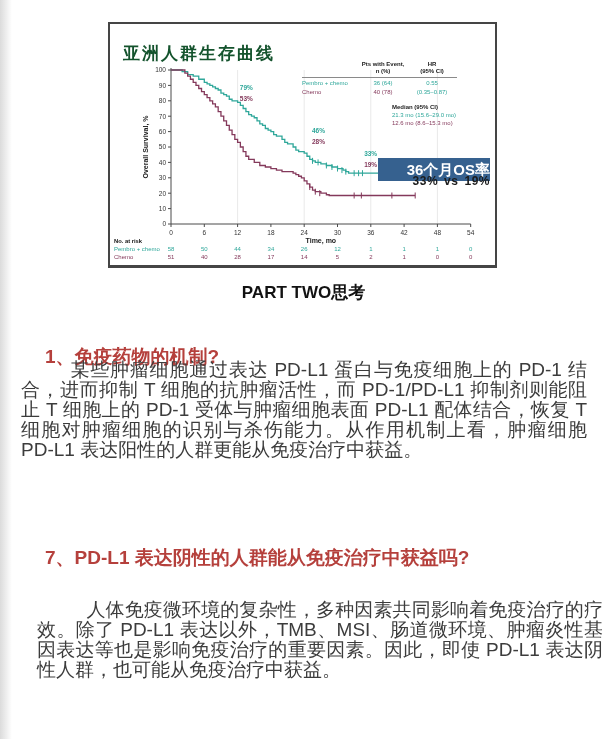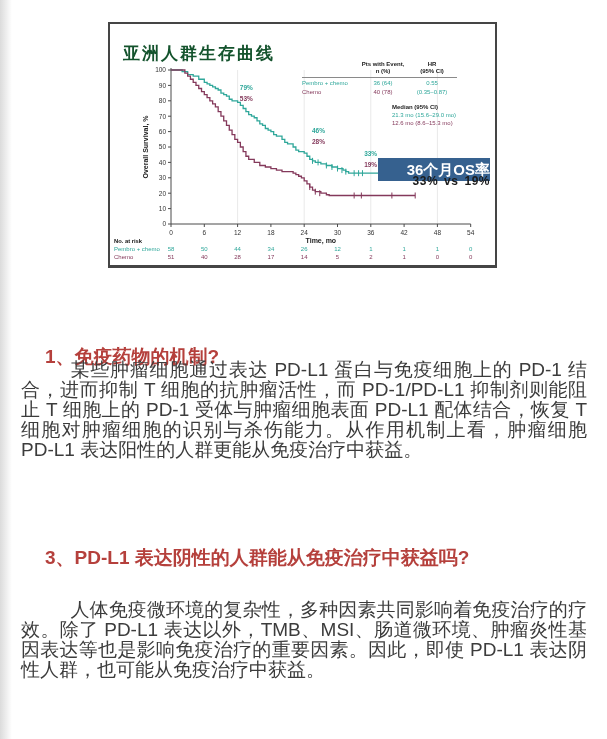--- a/index.html
+++ b/index.html
@@ -33,21 +33,21 @@
   .compare span{margin-left:6px;}
   
   .part-heading{position:absolute;top:281px;left:0;width:100%;text-align:center;
     font-size:17px;font-weight:bold;color:#121212;}
   .h-red{position:absolute;left:45px;font-size:19px;font-weight:bold;color:#b5403c;}
   .h-red.one{top:312px;margin-top:32px;}
   .h-red.two{top:545px;}
   .para{position:absolute;left:21px;width:566px;font-size:19px;line-height:20px;color:#3c3c3c;
     text-align:justify;text-indent:2.6em;}
   .para.one{top:360px;}
-  .para.two{top:600px;}
+  .para.two{top:600px;margin-left:16px;}
 </style>
 </head>
 <body>
 
 <div class="page">
   <div class="edge-strip"></div>
 
   <div class="chart-box">
     <div class="chart-title">亚洲人群生存曲线</div>
     <div class="chart-area">
@@ -178,19 +178,20 @@
         <div class="teal">21.3 mo (15.6–29.0 mo)</div>
         <div class="maroon">12.6 mo (8.6–15.3 mo)</div>
       </div>
 
       <div class="badge">36个月OS率</div>
 
       <div class="compare"><span>33%</span><span>vs</span><span>19%</span></div>
     </div>
   </div>
 
+  <div class="part-heading">PART TWO思考</div>
 
   <div class="h-red one">1、免疫药物的机制?</div>
   <div class="para one">某些肿瘤细胞通过表达 PD-L1 蛋白与免疫细胞上的 PD-1 结合，进而抑制 T 细胞的抗肿瘤活性，而 PD-1/PD-L1 抑制剂则能阻止 T 细胞上的 PD-1 受体与肿瘤细胞表面 PD-L1 配体结合，恢复 T 细胞对肿瘤细胞的识别与杀伤能力。从作用机制上看，肿瘤细胞 PD-L1 表达阳性的人群更能从免疫治疗中获益。</div>
 
-  <div class="h-red two">3、PD-L1 表达阴性的人群能从免疫治疗中获益吗?</div>
+  <div class="h-red two">7、PD-L1 表达阴性的人群能从免疫治疗中获益吗?</div>
   <div class="para two">人体免疫微环境的复杂性，多种因素共同影响着免疫治疗的疗效。除了 PD-L1 表达以外，TMB、MSI、肠道微环境、肿瘤炎性基因表达等也是影响免疫治疗的重要因素。因此，即使 PD-L1 表达阴性人群，也可能从免疫治疗中获益。</div>
 </div>
 
 </body></html>

